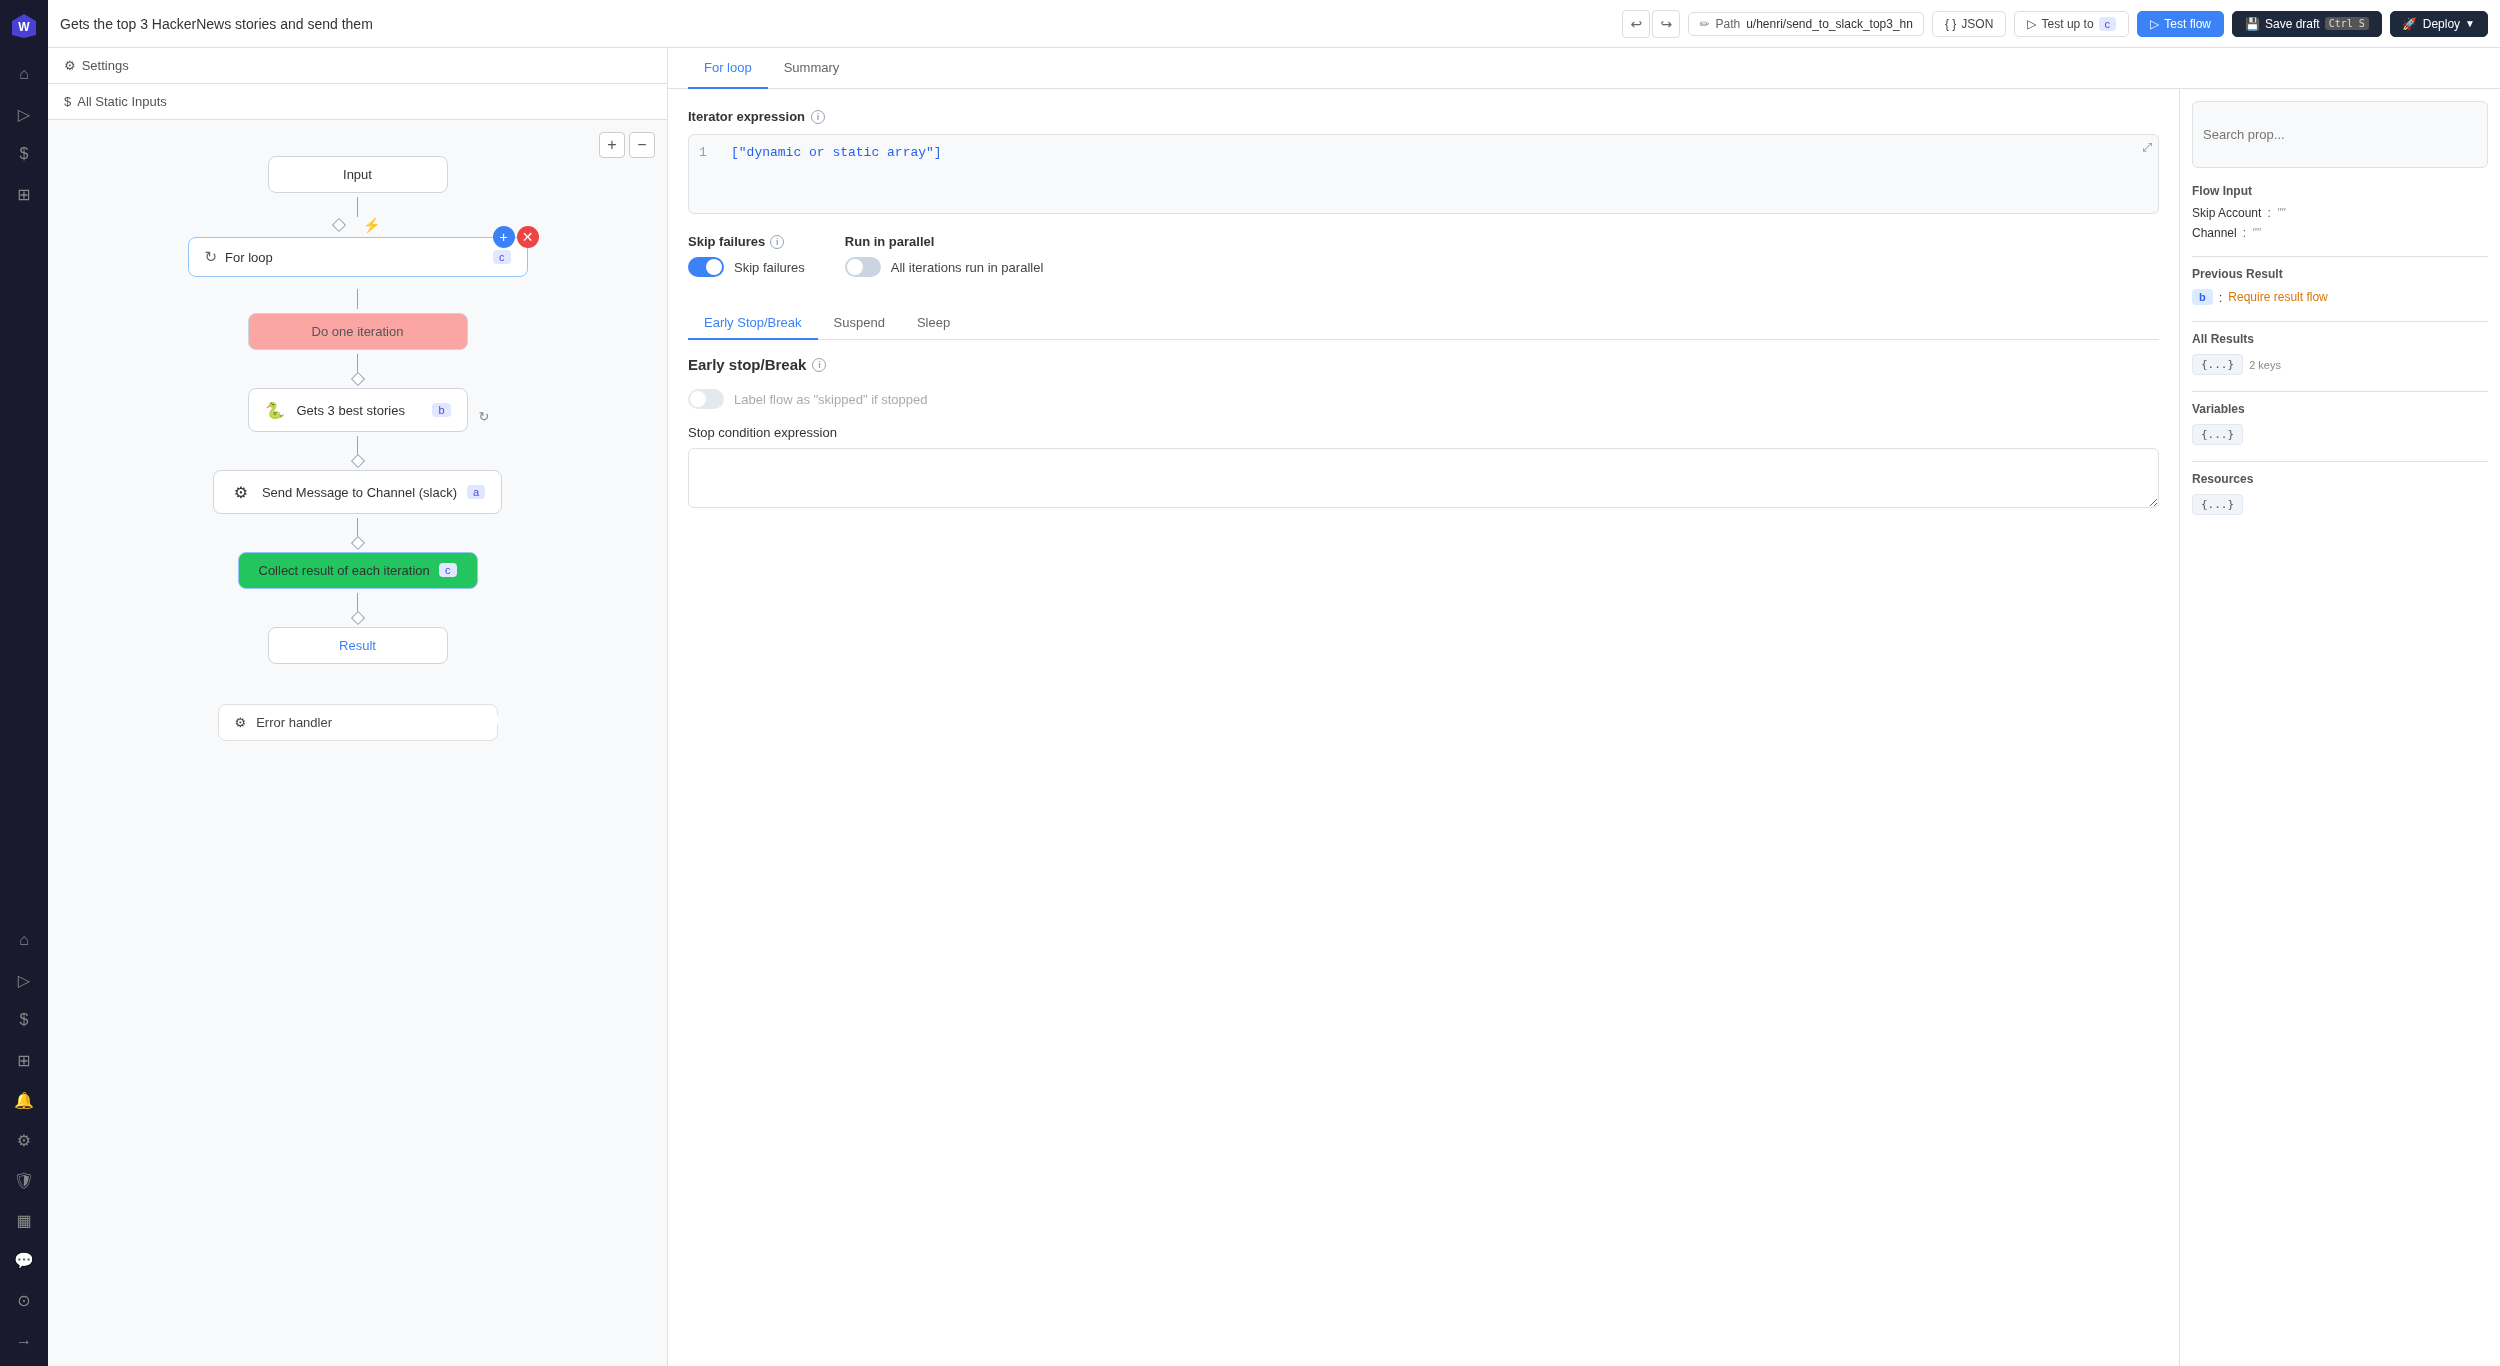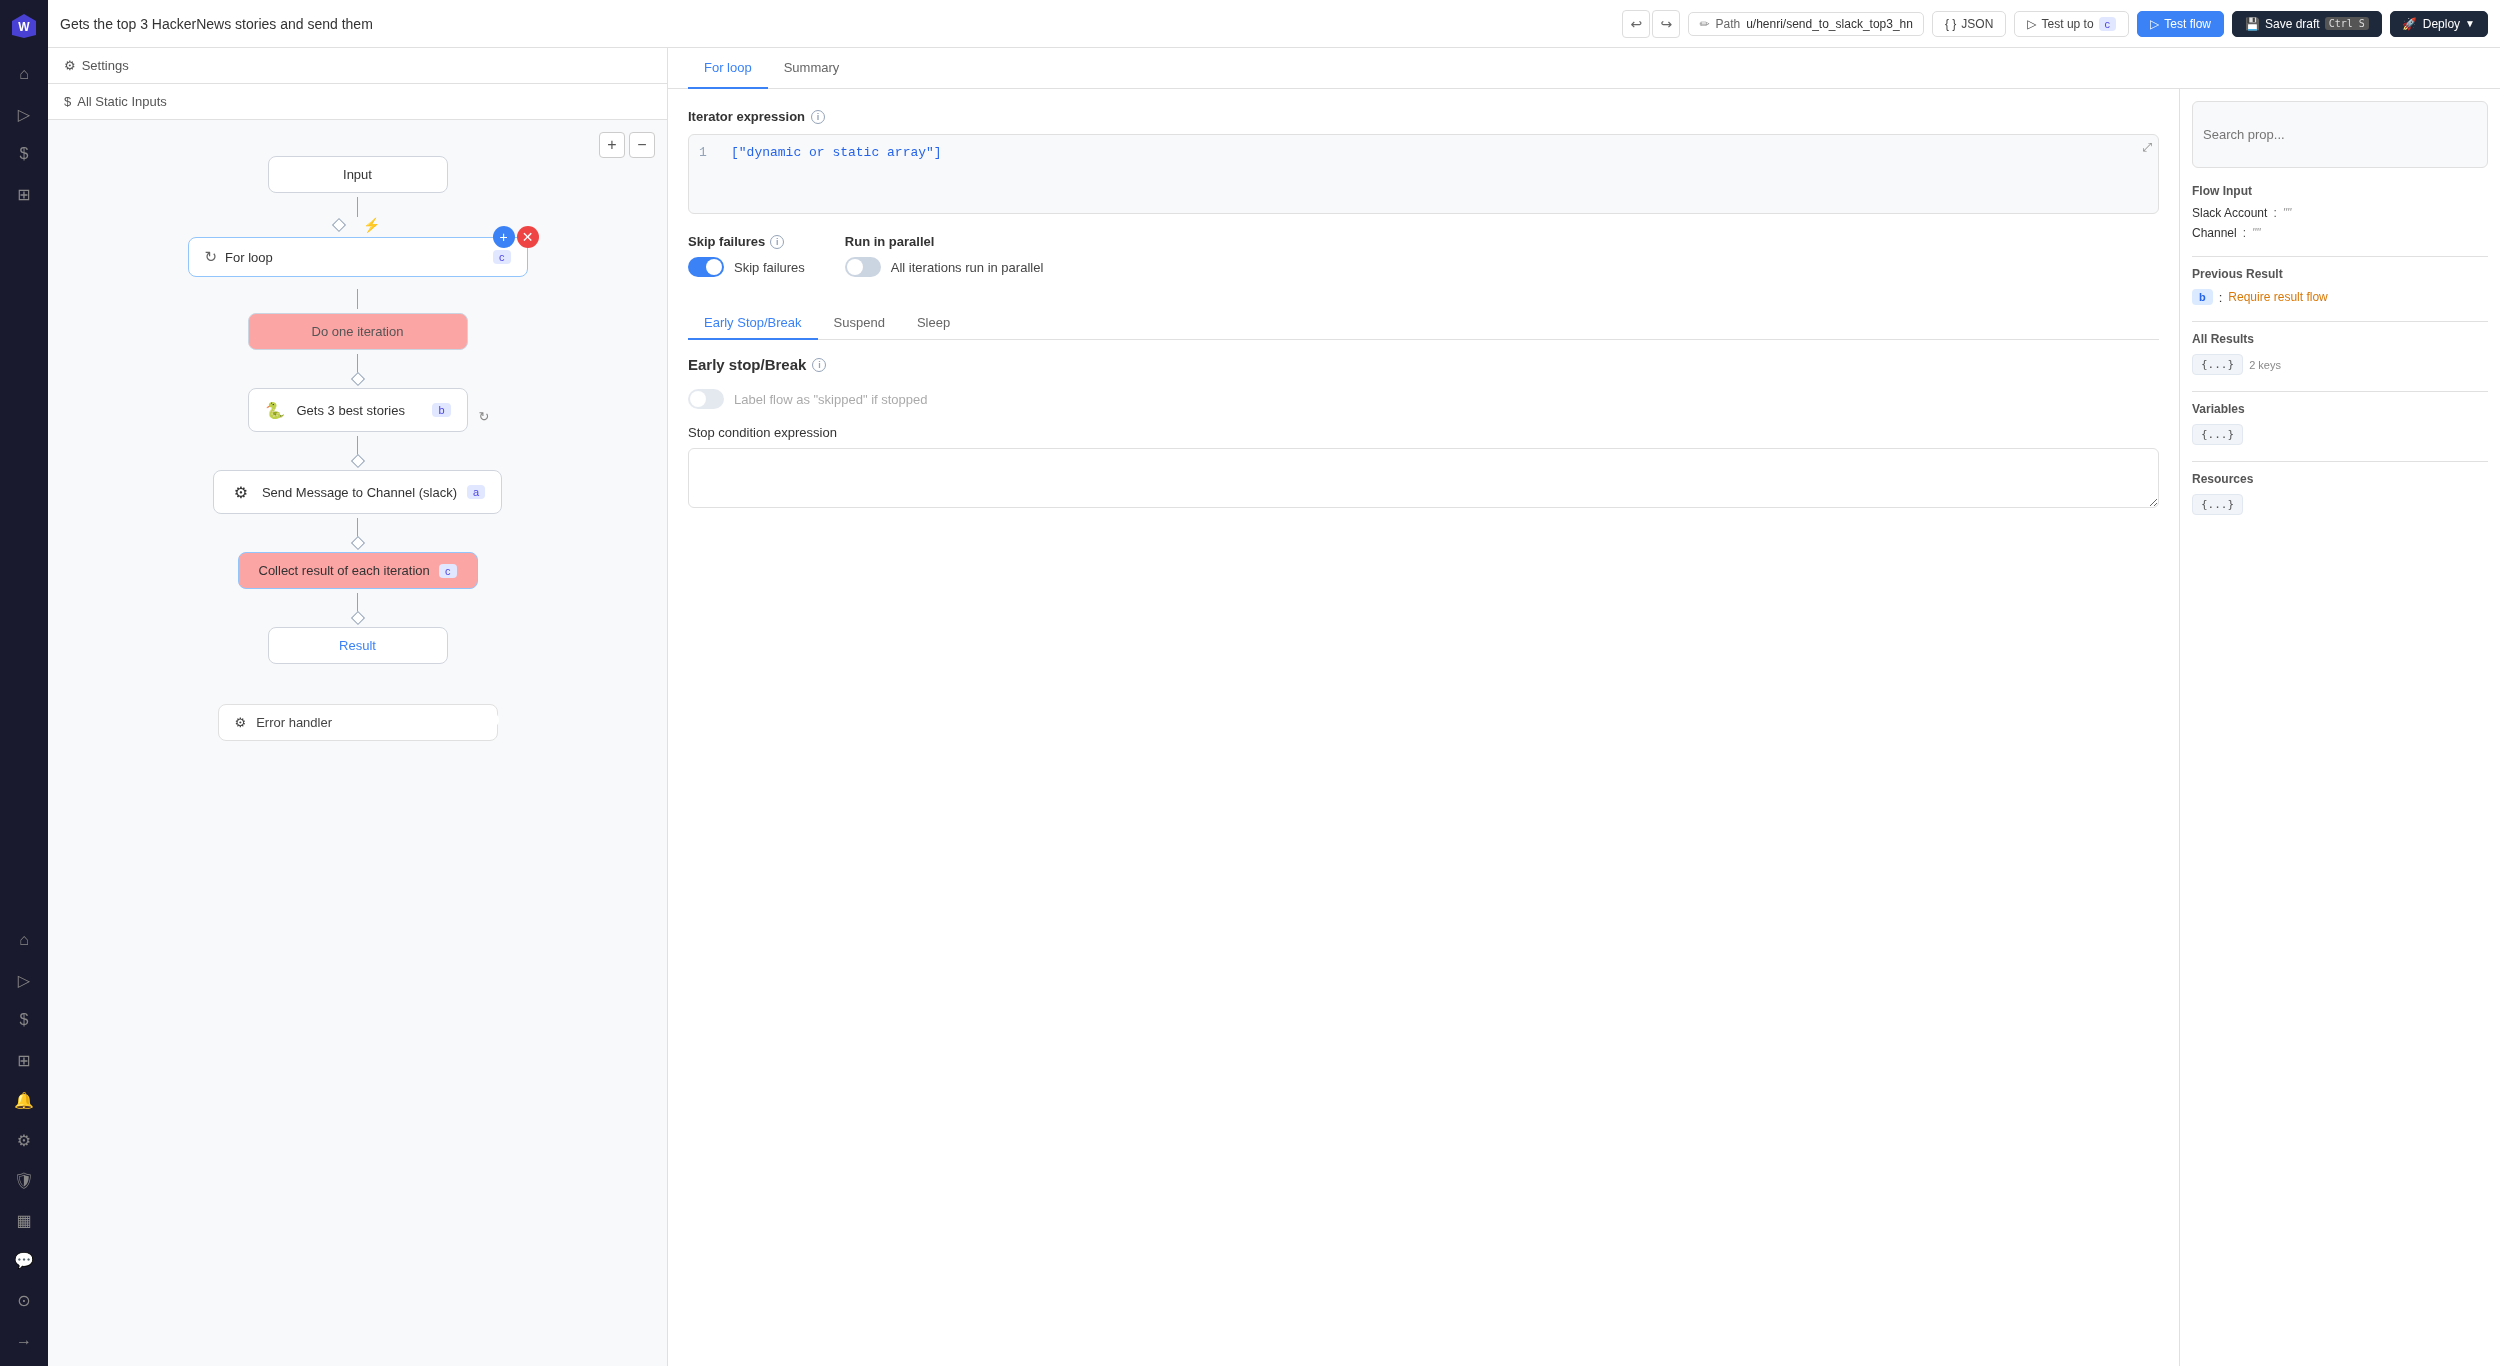--- a/index.html
+++ b/index.html
@@ -307,29 +307,29 @@
     }
     .refresh-btn {
       position: absolute;
       right: -22px;
       bottom: 8px;
       font-size: 13px;
       color: #888;
       cursor: pointer;
     }
     .collect-node {
-      background: #fca5a5;
+      background: #22c55e;
       border: 1.5px solid #93c5fd;
       border-radius: 8px;
       padding: 10px 20px;
       font-size: 13px;
       color: #333;
       min-width: 240px;
       display: flex;
-      align-items: center;
+      align-items: flex-start;
       gap: 8px;
       cursor: pointer;
     }
     .collect-node .badge {
       background: #e0e7ff;
       color: #4f46e5;
       font-size: 11px;
       padding: 1px 6px;
       border-radius: 4px;
       margin-left: auto;
@@ -903,21 +903,21 @@
           </div>
         </div>
 
         <div class="props-section">
           <input class="search-box" type="text" placeholder="Search prop..." style="">
 
           
           <div class="prop-section">
             <div class="prop-group-title">Flow Input</div>
             <div class="prop-row">
-              <span class="prop-key">Slack Account</span>
+              <span class="prop-key">Skip Account</span>
               <span>:</span>
               <span class="prop-val">""</span>
             </div>
             <div class="prop-row">
               <span class="prop-key">Channel</span>
               <span>:</span>
               <span class="prop-val">""</span>
             </div>
           </div>
 

